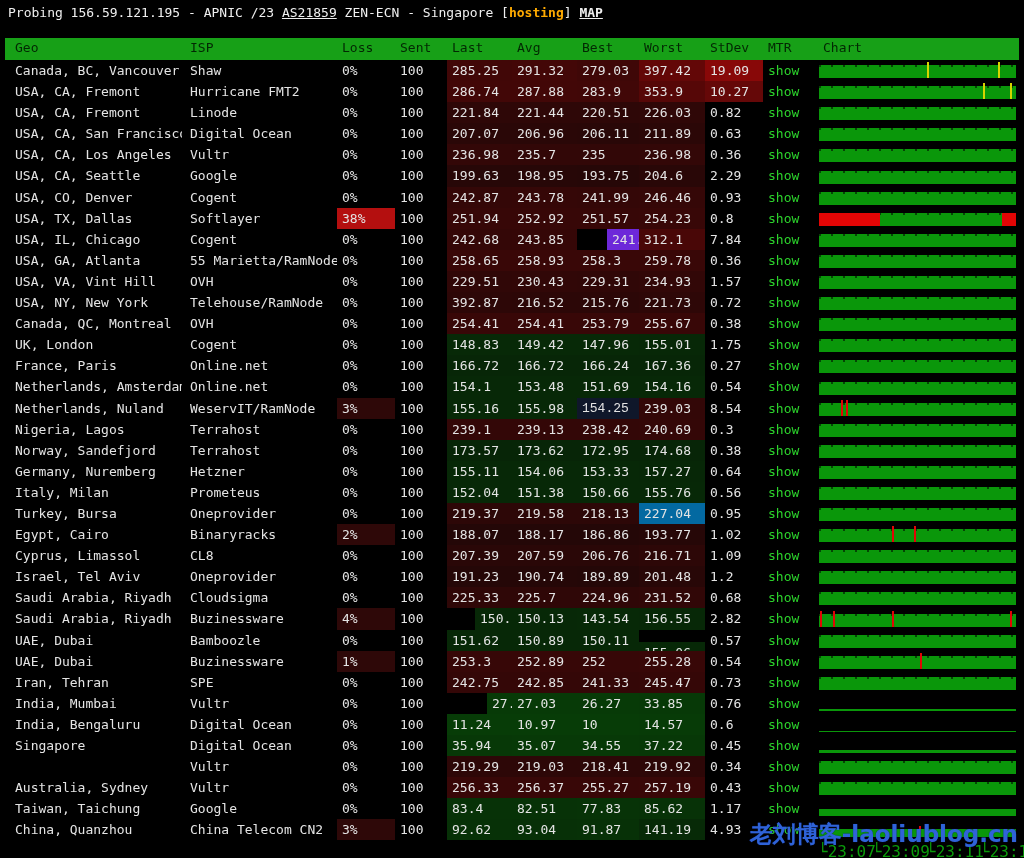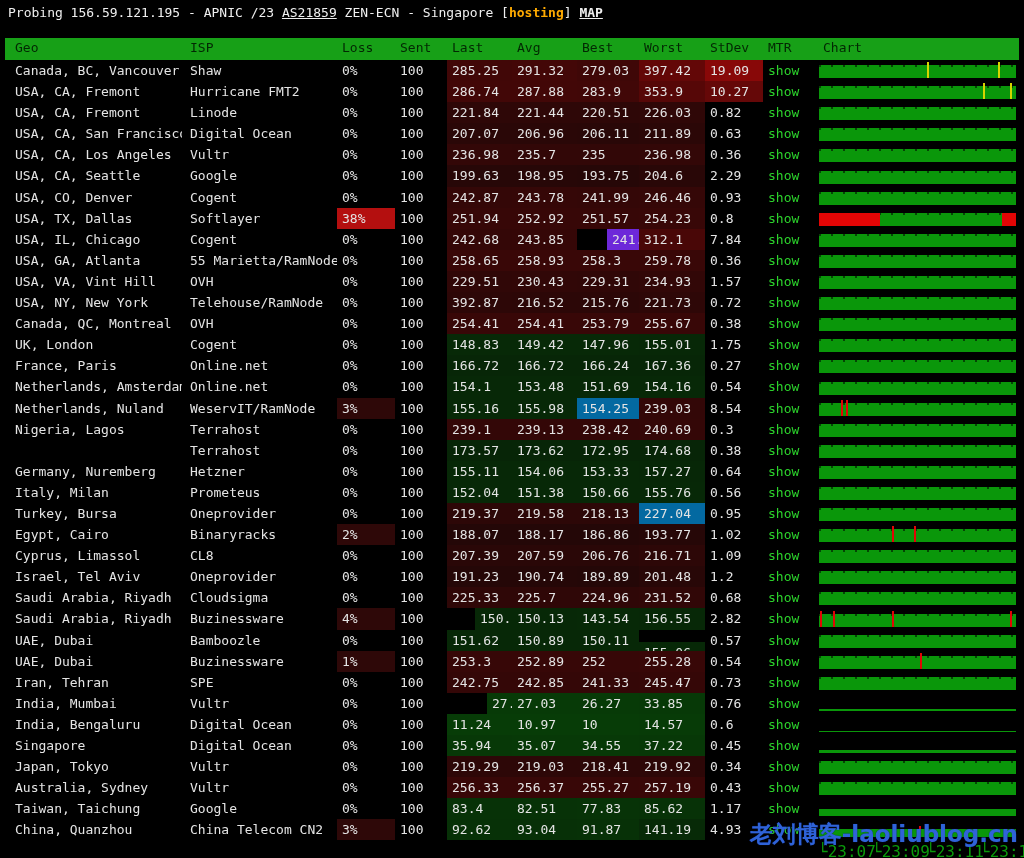--- a/index.html
+++ b/index.html
@@ -338,21 +338,21 @@
           </div>
         </div>
       </div>
       <div class="row">
         <div class="cell c0">Netherlands, Nuland</div>
         <div class="cell c1">WeservIT/RamNode</div>
         <div class="cell c2" style="background: rgb(46, 8, 8);">3%</div>
         <div class="cell c3">100</div>
         <div class="cell c4" style="background: rgb(7, 40, 7);">155.16</div>
         <div class="cell c5" style="background: rgb(7, 40, 7);">155.98</div>
-        <div class="cell c6" style="background: #0369a1;">154.25</div>
+        <div class="cell c6" style="background: #0f172a; font-family: Liberation Mono, monospace;">154.25</div>
         <div class="cell c7" style="background: rgb(51, 7, 7);">239.03</div>
         <div class="cell c8">8.54</div>
         <div class="cell c9"><span class="show-link">show</span></div>
         <div class="chartbox">
           <div class="bar" style="height: 13px;">
             <div class="jag"></div>
           </div>
           <div class="tick" style="left: 22.67px; height: 16px; background: rgb(227, 5, 5);"></div>
           <div class="tick" style="left: 27.595px; height: 16px; background: rgb(227, 5, 5);"></div>
         </div>
@@ -368,20 +368,21 @@
         <div class="cell c7" style="background: rgb(52, 7, 7);">240.69</div>
         <div class="cell c8">0.3</div>
         <div class="cell c9"><span class="show-link">show</span></div>
         <div class="chartbox">
           <div class="bar" style="height: 13px;">
             <div class="jag"></div>
           </div>
         </div>
       </div>
       <div class="row">
+        <div class="cell c0">Norway, Sandefjord</div>
         <div class="cell c1">Terrahost</div>
         <div class="cell c2">0%</div>
         <div class="cell c3">100</div>
         <div class="cell c4" style="background: rgb(7, 37, 7);">173.57</div>
         <div class="cell c5" style="background: rgb(7, 37, 7);">173.62</div>
         <div class="cell c6" style="background: rgb(7, 37, 7);">172.95</div>
         <div class="cell c7" style="background: rgb(7, 37, 7);">174.68</div>
         <div class="cell c8">0.38</div>
         <div class="cell c9"><span class="show-link">show</span></div>
         <div class="chartbox">
@@ -623,21 +624,20 @@
         <div class="cell c5" style="background: rgb(7, 57, 7);">35.07</div>
         <div class="cell c6" style="background: rgb(7, 57, 7);">34.55</div>
         <div class="cell c7" style="background: rgb(7, 56, 7);">37.22</div>
         <div class="cell c8">0.45</div>
         <div class="cell c9"><span class="show-link">show</span></div>
         <div class="chartbox">
           <div class="bar" style="height: 3.0394px;"></div>
         </div>
       </div>
       <div class="row">
-        <div class="cell c0">Japan, Tokyo</div>
         <div class="cell c1">Vultr</div>
         <div class="cell c2">0%</div>
         <div class="cell c3">100</div>
         <div class="cell c4" style="background: rgb(45, 7, 7);">219.29</div>
         <div class="cell c5" style="background: rgb(45, 7, 7);">219.03</div>
         <div class="cell c6" style="background: rgb(45, 7, 7);">218.41</div>
         <div class="cell c7" style="background: rgb(45, 7, 7);">219.92</div>
         <div class="cell c8">0.34</div>
         <div class="cell c9"><span class="show-link">show</span></div>
         <div class="chartbox">

